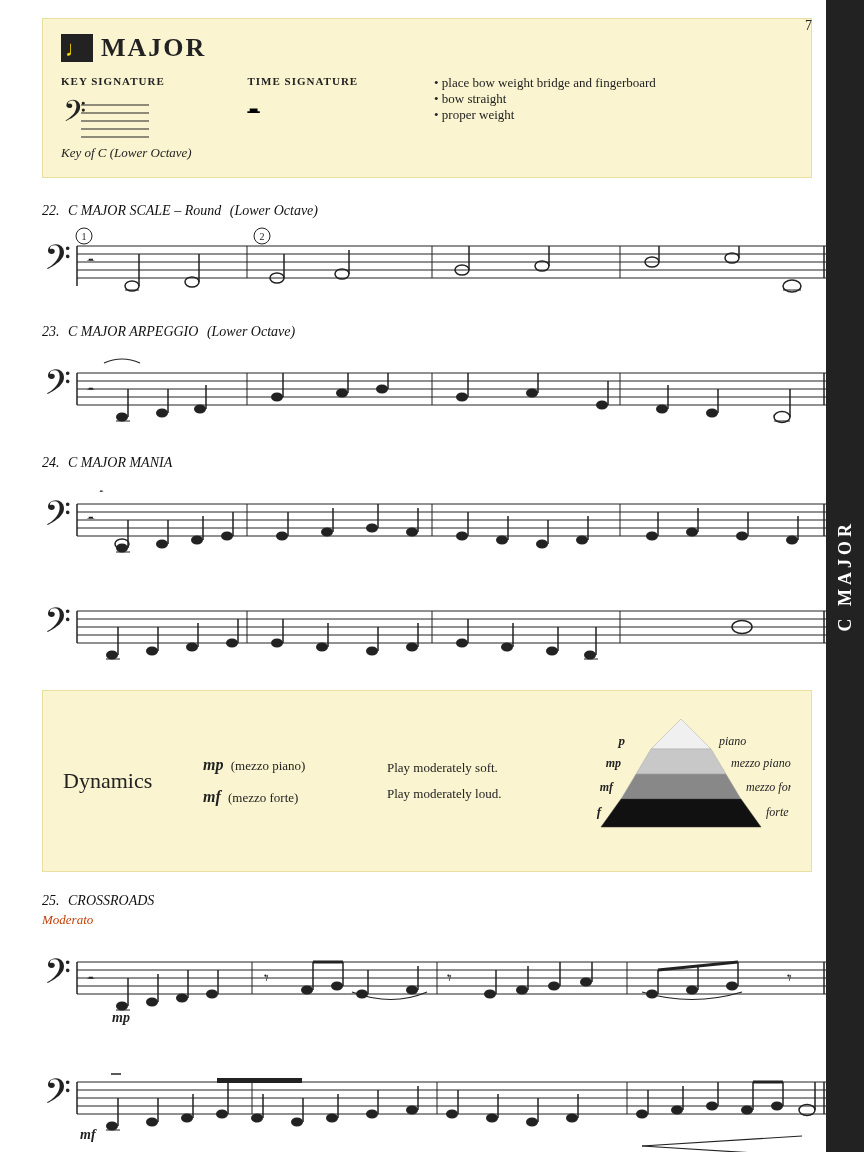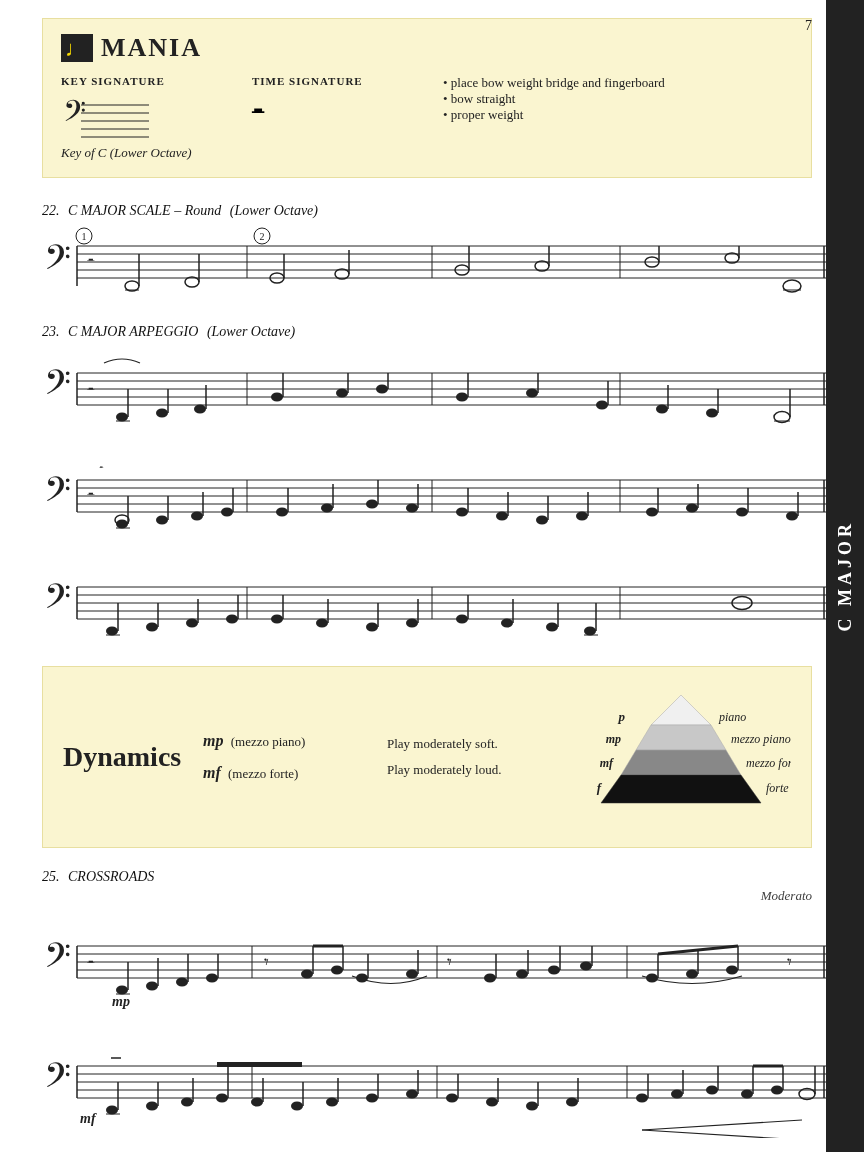--- a/index.html
+++ b/index.html
@@ -73,21 +73,21 @@
     }
     .review-title-text {
       font-size: 26px;
       font-weight: 900;
       letter-spacing: 2px;
       color: #222;
     }
 
     .review-cols {
       display: flex;
-      gap: 16px;
+      gap: 7px;
     }
     .review-col {
       flex: 1;
     }
     .review-col-label {
       font-size: 11px;
       font-weight: bold;
       letter-spacing: 1px;
       margin-bottom: 8px;
       color: #222;
@@ -122,22 +122,22 @@
       background: #faf5d0;
       border: 1px solid #e8dfa0;
       padding: 18px 20px;
       margin: 18px 0;
       display: flex;
       align-items: center;
       gap: 0;
     }
 
     .dynamics-title {
-      font-size: 28px;
-      font-weight: bold;
+      font-size: 22px;
+      font-weight: normal;
       width: 140px;
       color: #222;
     }
 
     .dynamics-defs {
       flex: 1;
       font-size: 13px;
       color: #222;
       line-height: 2;
     }
@@ -157,23 +157,22 @@
     }
 
     .dynamics-pyramid {
       width: 220px;
       position: relative;
     }
 
     .crossroads-tempo {
       font-size: 13px;
       font-style: italic;
-      margin-bottom: 12px;
-      color: #404040;
-      text-align: right;
+      margin-bottom: 4px;
+      color: #c2410c;
     }
   </style>
 </head>
 <body>
 
 <div class="page-number">7</div>
 
 <div class="side-tab">
   <span class="side-tab-text">C MAJOR</span>
 </div>
@@ -181,21 +180,21 @@
 <div class="main">
 
   <div class="review-box">
     <div class="review-title">
       <div class="review-logo">
         <svg width="32" height="28" viewBox="0 0 32 28">
           <rect x="0" y="0" width="32" height="28" fill="#222"></rect>
           <text x="4" y="22" font-size="22" font-weight="bold" fill="#f5d800" font-family="serif">♩</text>
         </svg>
       </div>
-      <div class="review-title-text">MANIA</div>
+      <div class="review-title-text">MAJOR</div>
     </div>
 
     <div class="review-cols">
 
       <div class="review-col">
         <div class="review-col-label">KEY SIGNATURE</div>
 
         <div style="position:relative; width:90px; height:46px; margin-bottom:4px;">
           <svg width="90" height="46" viewBox="0 0 90 46">
 
@@ -338,20 +337,24 @@
       <line x1="626" y1="64" x2="626" y2="40" stroke="#222" stroke-width="1.5"></line>
       <ellipse cx="670" cy="68" rx="6" ry="4.5" fill="#222"></ellipse>
       <line x1="676" y1="68" x2="676" y2="44" stroke="#222" stroke-width="1.5"></line>
 
       <ellipse cx="740" cy="72" rx="8" ry="5.5" fill="none" stroke="#222" stroke-width="1.5"></ellipse>
       <line x1="748" y1="72" x2="748" y2="44" stroke="#222" stroke-width="1.5"></line>
       <line x1="732" y1="76" x2="748" y2="76" stroke="#222" stroke-width="1"></line>
     </svg>
   </div>
 
+  <div class="section-header">
+    <span>24.</span>&nbsp;
+    <span>C MAJOR MANIA</span>
+  </div>
 
   <div class="staff-container">
     <svg width="790" height="85" viewBox="0 0 790 85">
 
       <text x="57" y="20" font-size="12" font-family="serif" fill="#222">𝄼</text>
 
       <line x1="35" y1="28" x2="785" y2="28" stroke="#222" stroke-width="1"></line>
       <line x1="35" y1="36" x2="785" y2="36" stroke="#222" stroke-width="1"></line>
       <line x1="35" y1="44" x2="785" y2="44" stroke="#222" stroke-width="1"></line>
       <line x1="35" y1="52" x2="785" y2="52" stroke="#222" stroke-width="1"></line>

